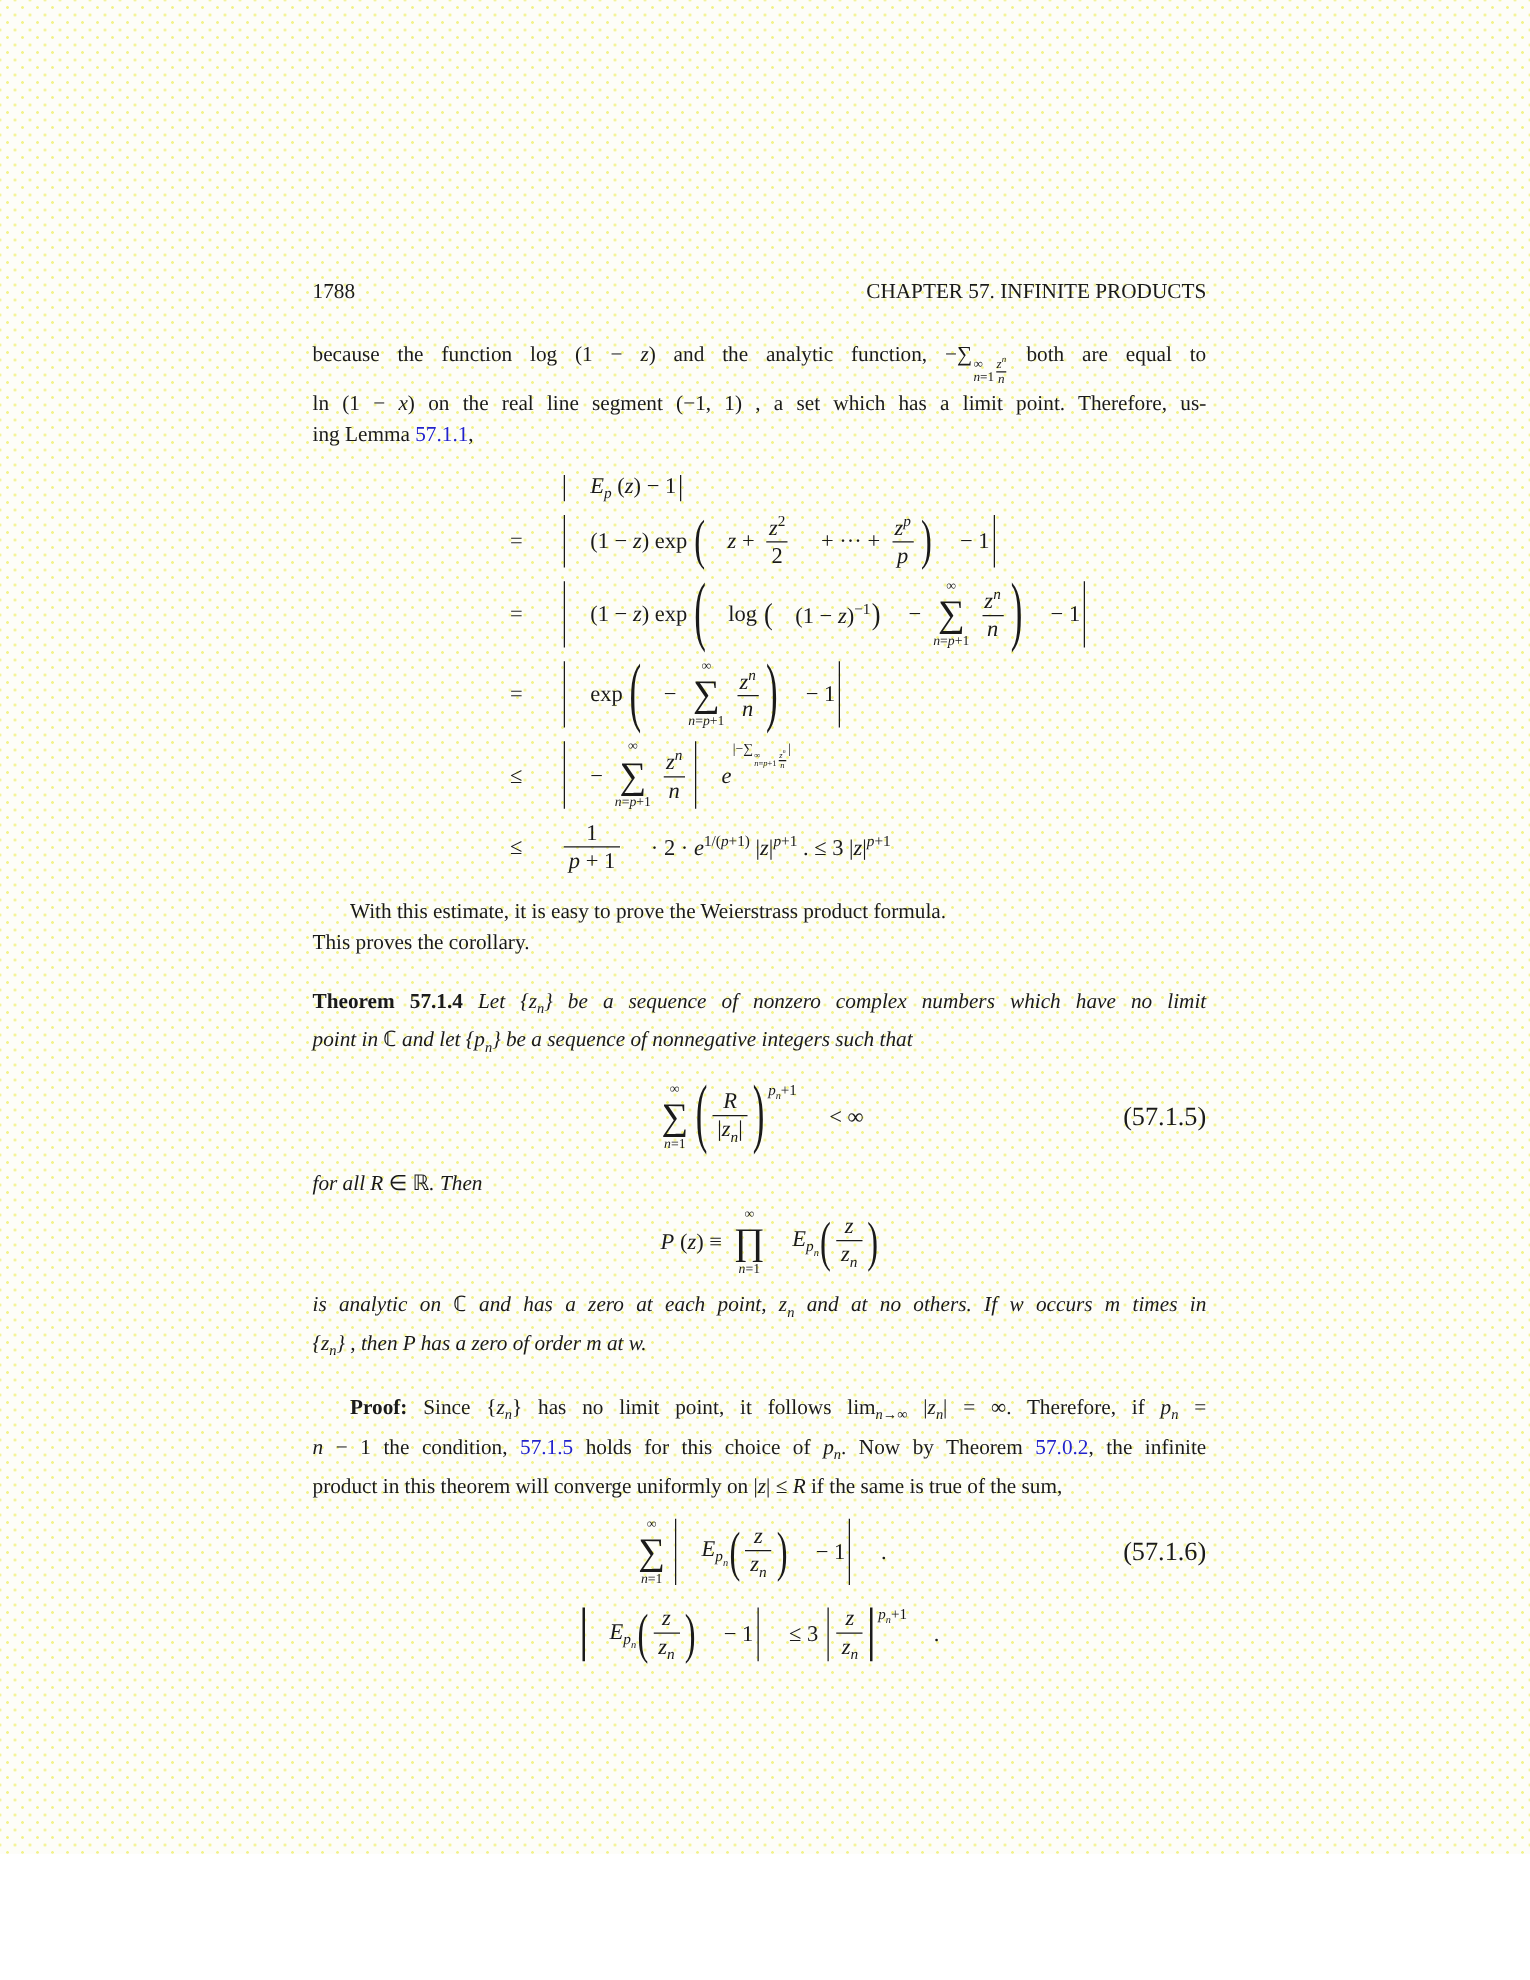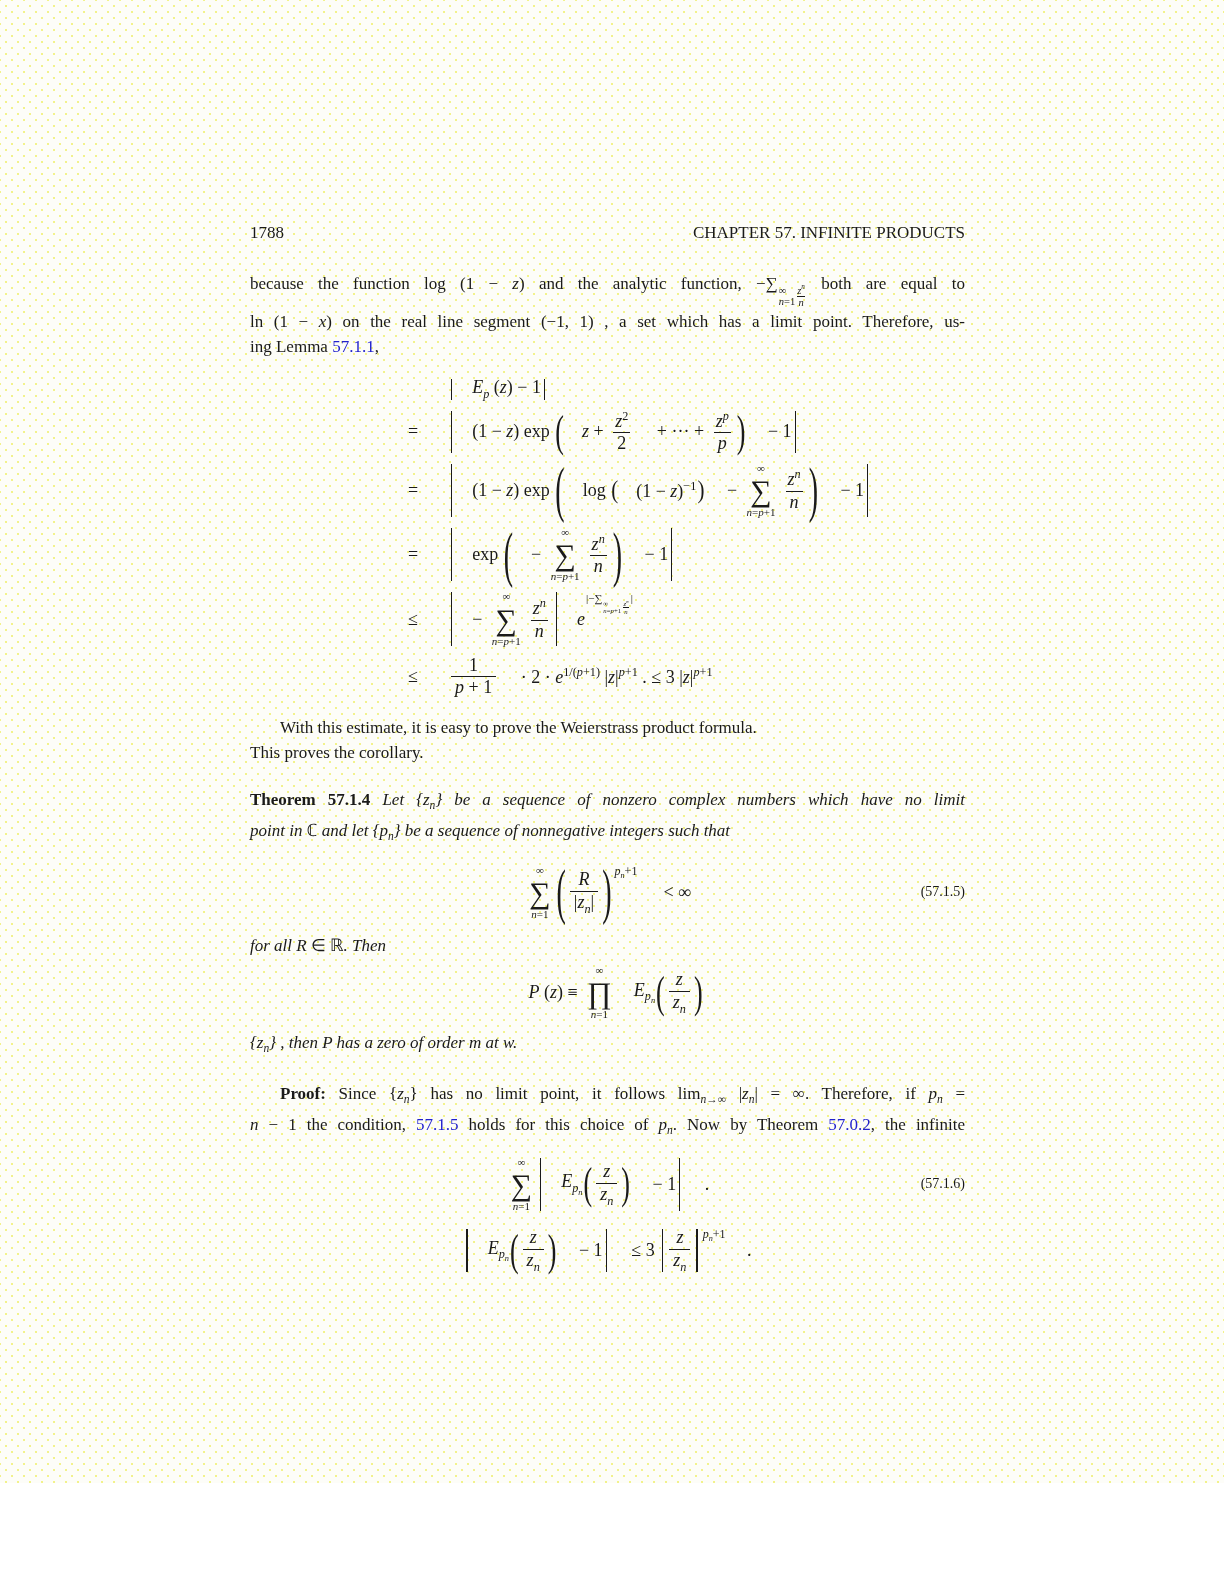--- a/index.html
+++ b/index.html
@@ -36,21 +36,21 @@
   .bp{display:inline-block;line-height:1;margin:0 1px;transform-origin:center;}
   .p1{font-size:21px;transform:scaleY(1.15);}
   .p2{font-size:26px;transform:scaleY(1.7);}
   .p3{font-size:28px;transform:scaleY(2.2);}
   .hsup{font-size:12px;align-self:flex-start;margin-left:2px;line-height:1.2;}
   .esup{font-size:11px;align-self:flex-start;margin-left:1px;line-height:1.5;white-space:nowrap;}
   .ss{display:inline-flex;flex-direction:column;align-items:flex-start;font-size:0.62em;line-height:1.05;vertical-align:-0.5em;margin-left:1px;}
   .tf{display:inline-flex;flex-direction:column;align-items:center;font-size:0.62em;line-height:1.1;vertical-align:-0.45em;margin:0 2px;}
   .tfd{border-top:0.8px solid #1a1a1a;padding:0 1px;}
   .eqrow{position:relative;display:flex;justify-content:center;align-items:center;font-size:18px;margin:12px 0;}
-  .eqtag{position:absolute;right:0;font-size:14px;}
+  .eqtag{position:absolute;right:0;font-size:21px;}
   sub{font-size:68%;} sup{font-size:68%;}
 </style>
 </head>
 <body>
 
 <div class="page">
  <div class="content">
 
   <div class="pageheader">
     <span>1788</span>
@@ -233,26 +233,28 @@
       <span class="bp p2">(</span>
       <span class="frac">
             <span class="num"><i>z</i></span>
             <span class="den"><i>z<sub>n</sub></i></span>
           </span>
       <span class="bp p2">)</span>
     </span>
   </div>
 
   <p class="body thm" style="margin-top:8px;">
+    <span class="jline">is analytic on <span class="up">ℂ</span> and has a zero at each point, z<sub>n</sub> and at no others.  If w occurs m times in</span>
     <span class="lline">{z<sub>n</sub>} , then P has a zero of order m at w.</span>
   </p>
 
   <p class="body" style="margin-top:20px;">
     <span class="jline ind"><b>Proof:</b><span> Since {<i>z<sub>n</sub></i>} has no limit point, it follows lim<sub><i>n</i>→∞</sub> |<i>z<sub>n</sub></i>| = ∞.  Therefore, if <i>p<sub>n</sub></i> =</span></span>
     <span class="jline"><span><i>n</i> − 1 the condition, </span><a class="lnk">57.1.5</a><span> holds for this choice of <i>p<sub>n</sub></i>. Now by Theorem </span><a class="lnk">57.0.2</a><span>, the infinite</span></span>
+    <span class="lline">product in this theorem will converge uniformly on |<i>z</i>| ≤ <i>R</i> if the same is true of the sum,</span>
   </p>
 
   <div class="eqrow" style="margin-top:12px;">
     <span class="mrow">
       <span class="bigop">
             <span class="lim">∞</span>
             <span class="op">∑</span>
             <span class="lim"><i>n</i>=1</span>
           </span>
       <span class="bar"></span>

